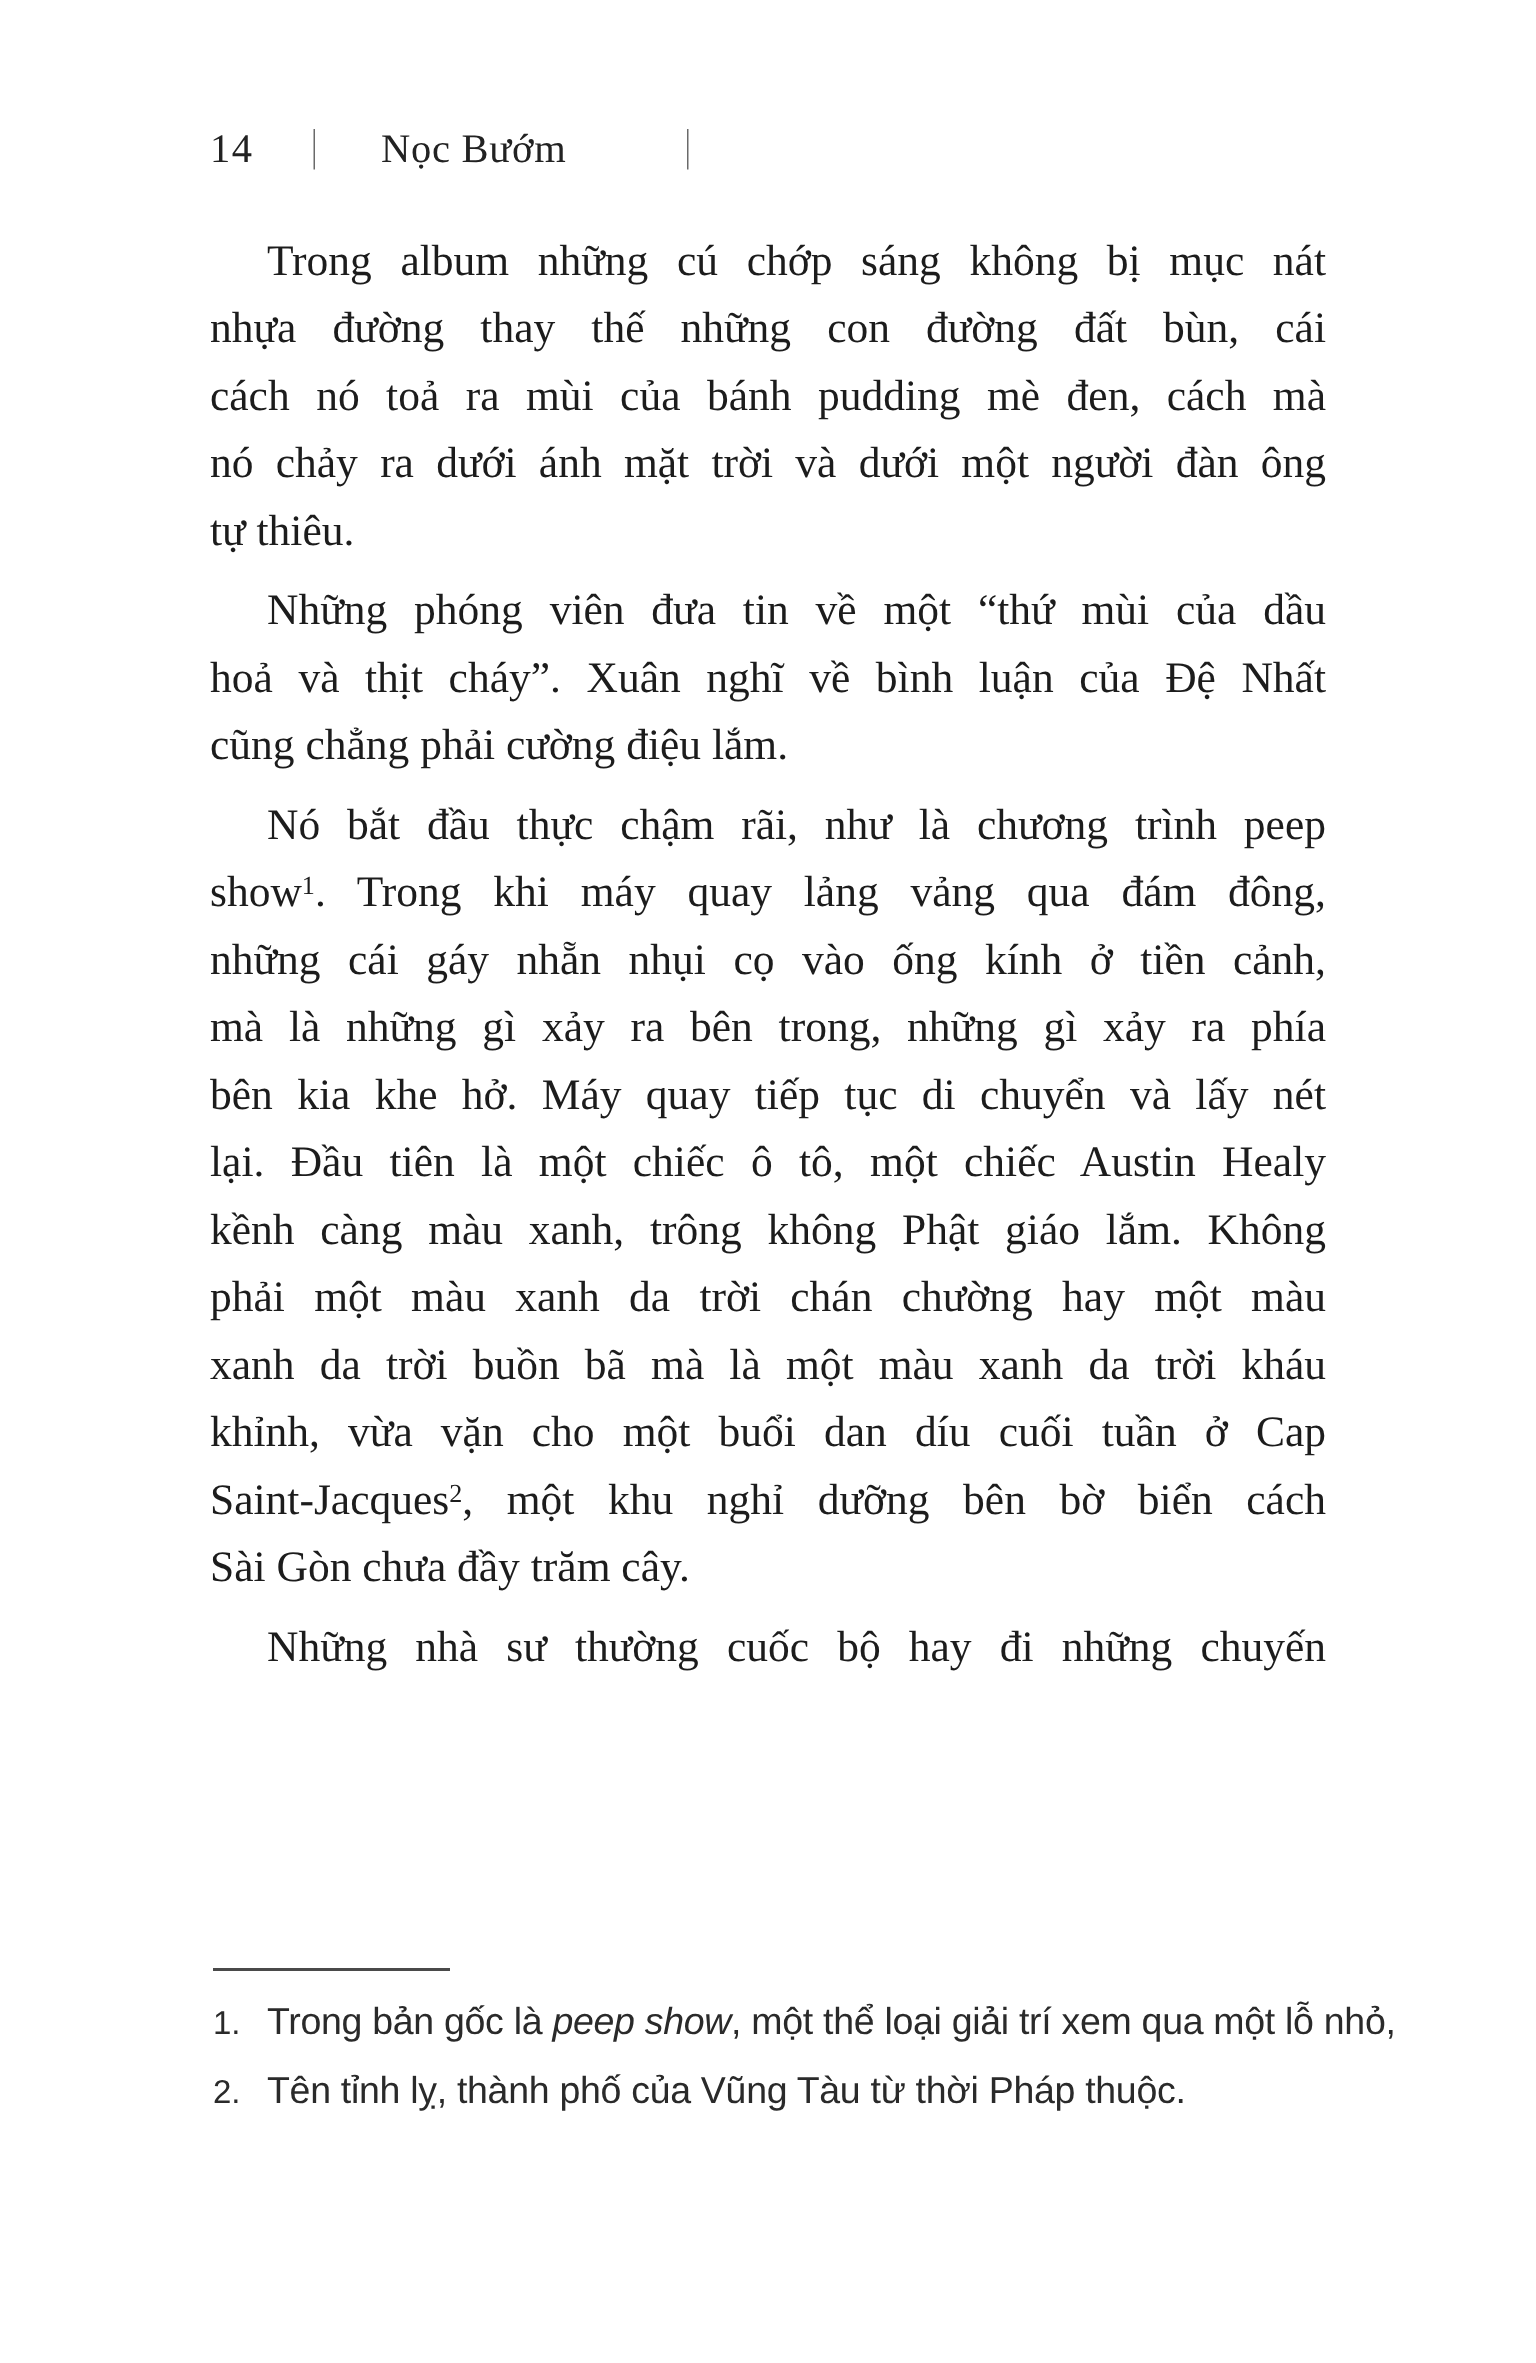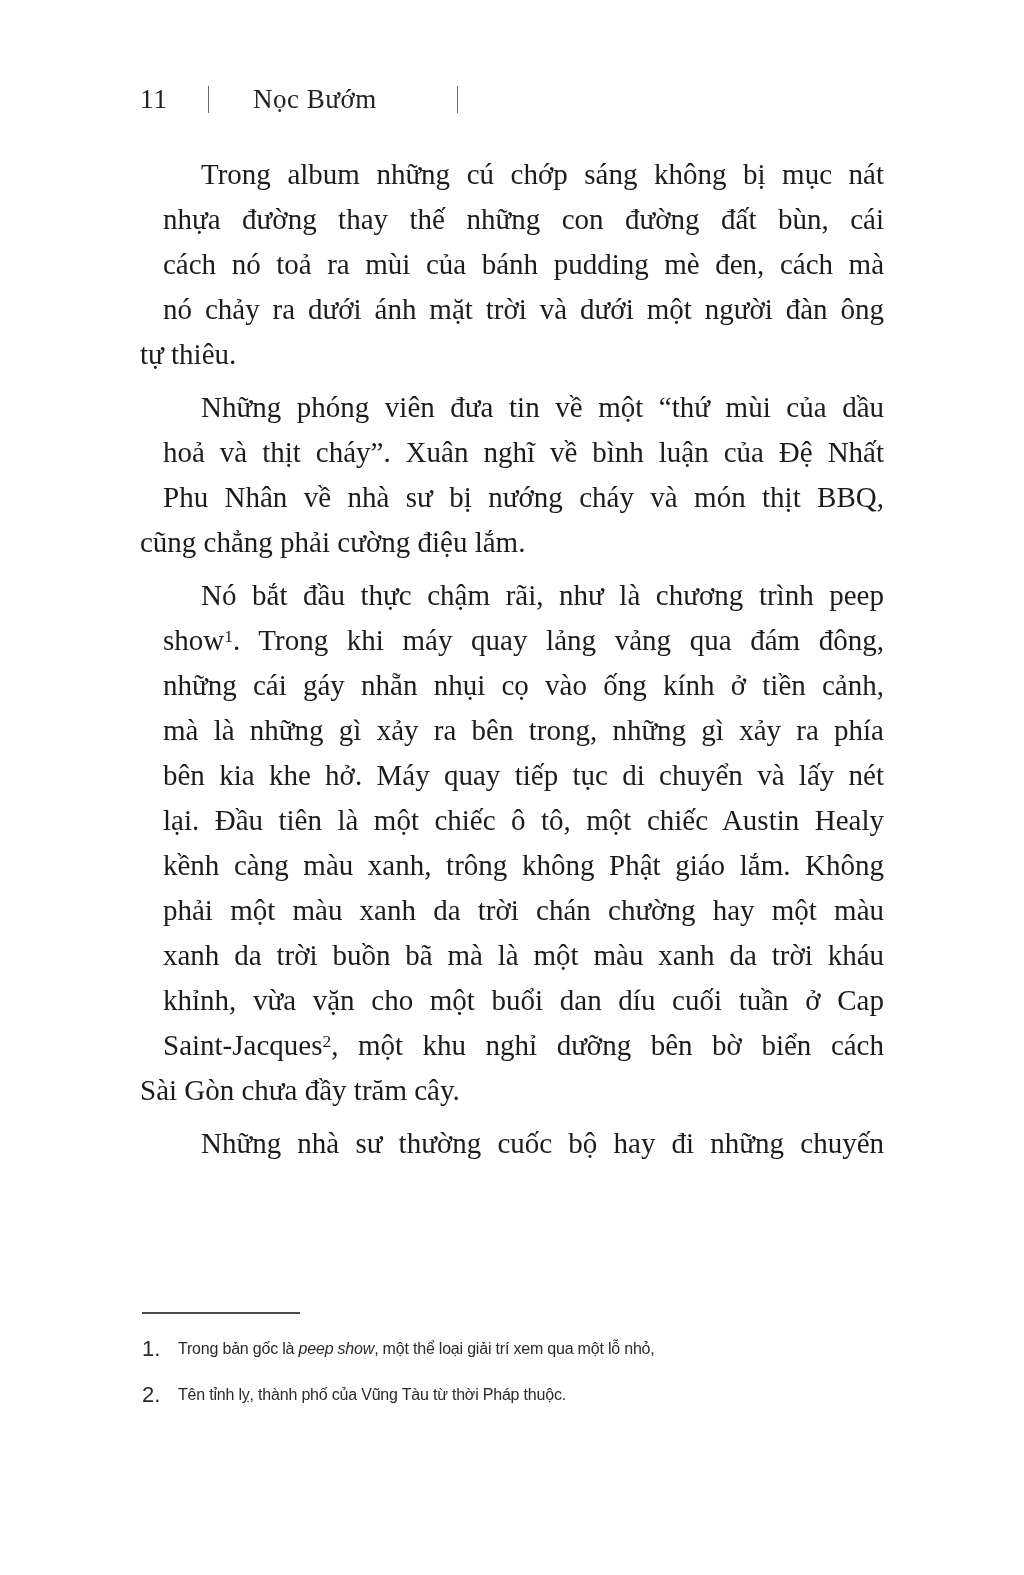--- a/index.html
+++ b/index.html
@@ -42,21 +42,21 @@
   .paragraph:last-child { margin-bottom: 0; }
   .line {
     height: 45px;
     line-height: 45px;
     font-size: 29px;
     white-space: normal;
     text-align: justify;
     text-align-last: left;
     color: #1c1c1c;
   }
-  .line.j { text-align-last: justify; margin-left: 23px; }
+  .line.j { text-align-last: justify; }
   .line.ind { text-indent: 38px; }
   .sup {
     font-size: 0.6em;
     position: relative;
     top: -0.48em;
     line-height: 0;
   }
 
   
   .fn-separator {
@@ -77,51 +77,50 @@
     margin-bottom: 5px;
   }
   .fn-marker {
     flex: none;
     width: 36px;
     font-size: 22px;
     line-height: 41px;
   }
   .fn-lines { flex: 1 1 auto; }
   .fn-line {
-    font-size: 16px;
+    font-size: 25px;
     line-height: 41px;
     letter-spacing: -0.2px;
     white-space: nowrap;
   }
   .it { font-style: italic; }
 </style>
 </head>
 <body>
 
 <div class="page">
 
   <div class="header">
-    <span class="page-number">11</span>
+    <span class="page-number">14</span>
     <span class="vbar first"></span>
     <span class="running-title">Nọc Bướm</span>
     <span class="vbar second"></span>
   </div>
 
   <div class="body-text" id="body-text">
       <div class="paragraph">
         <div class="line j ind">Trong album những cú chớp sáng không bị mục nát</div>
         <div class="line j">nhựa đường thay thế những con đường đất bùn, cái</div>
         <div class="line j">cách nó toả ra mùi của bánh pudding mè đen, cách mà</div>
         <div class="line j">nó chảy ra dưới ánh mặt trời và dưới một người đàn ông</div>
         <div class="line">tự thiêu.</div>
       </div>
       <div class="paragraph">
         <div class="line j ind">Những phóng viên đưa tin về một “thứ mùi của dầu</div>
         <div class="line j">hoả và thịt cháy”. Xuân nghĩ về bình luận của Đệ Nhất</div>
-        <div class="line j">Phu Nhân về nhà sư bị nướng cháy và món thịt BBQ,</div>
         <div class="line">cũng chẳng phải cường điệu lắm.</div>
       </div>
       <div class="paragraph">
         <div class="line j ind">Nó bắt đầu thực chậm rãi, như là chương trình peep</div>
         <div class="line j">show<span class="sup">1</span>. Trong khi máy quay lảng vảng qua đám đông,</div>
         <div class="line j">những cái gáy nhẵn nhụi cọ vào ống kính ở tiền cảnh,</div>
         <div class="line j">mà là những gì xảy ra bên trong, những gì xảy ra phía</div>
         <div class="line j">bên kia khe hở. Máy quay tiếp tục di chuyển và lấy nét</div>
         <div class="line j">lại. Đầu tiên là một chiếc ô tô, một chiếc Austin Healy</div>
         <div class="line j">kềnh càng màu xanh, trông không Phật giáo lắm. Không</div>

